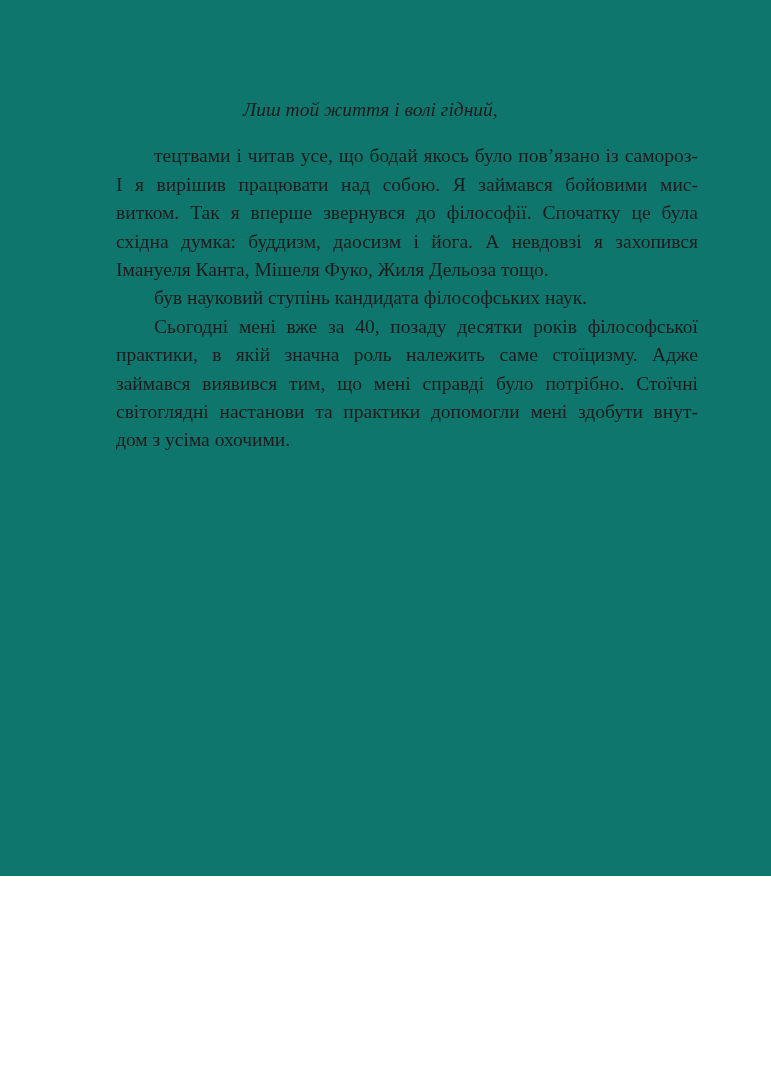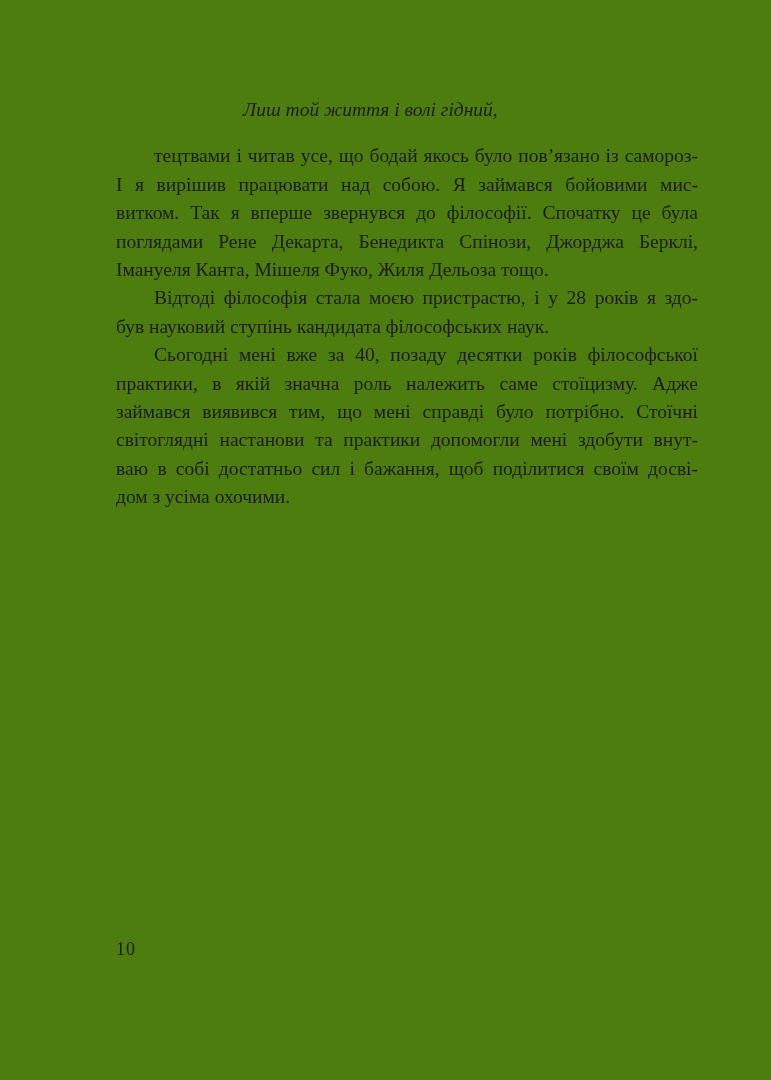--- a/index.html
+++ b/index.html
@@ -1,20 +1,20 @@
 <!DOCTYPE html>
 <html><head>
 <meta charset="utf-8">
 <style>
   html, body { margin: 0; padding: 0; background: #ffffff; }
   .page {
     position: relative;
     width: 771px;
-    height: 1080px;
-    background: #4d7c0f;
+    height: 876px;
+    background: #0f766e;
     font-family: "Liberation Serif", serif;
     color: #1c1c1c;
     overflow: hidden;
   }
   .text-block {
     position: absolute;
     left: 116px;
     top: 96px;
     width: 582px;
     font-size: 19.5px;
@@ -51,31 +51,29 @@
 <div class="page">
   <div class="text-block">
     <div class="epigraph">
         <div class="epigraph-line">Лиш той життя і волі гідний,</div>
       </div>
     <div class="body-text">
         <div class="paragraph">
           <div class="line">тецтвами і читав усе, що бодай якось було пов’язано із самороз-</div>
           <div class="line">І я вирішив працювати над собою. Я займався бойовими мис-</div>
           <div class="line">витком. Так я вперше звернувся до філософії. Спочатку це була</div>
-          <div class="line">поглядами Рене Декарта, Бенедикта Спінози, Джорджа Берклі,</div>
+          <div class="line">східна думка: буддизм, даосизм і йога. А невдовзі я захопився</div>
           <div class="line">Імануеля Канта, Мішеля Фуко, Жиля Дельоза тощо.</div>
         </div>
         <div class="paragraph">
-          <div class="line">Відтоді філософія стала моєю пристрастю, і у 28 років я здо-</div>
           <div class="line">був науковий ступінь кандидата філософських наук.</div>
         </div>
         <div class="paragraph">
           <div class="line">Сьогодні мені вже за 40, позаду десятки років філософської</div>
           <div class="line">практики, в якій значна роль належить саме стоїцизму. Адже</div>
           <div class="line">займався виявився тим, що мені справді було потрібно. Стоїчні</div>
           <div class="line">світоглядні настанови та практики допомогли мені здобути внут-</div>
-          <div class="line">ваю в собі достатньо сил і бажання, щоб поділитися своїм досві-</div>
           <div class="line">дом з усіма охочими.</div>
         </div>
       </div>
   </div>
   <div class="page-number">10</div>
 </div>
 
 </body></html>

